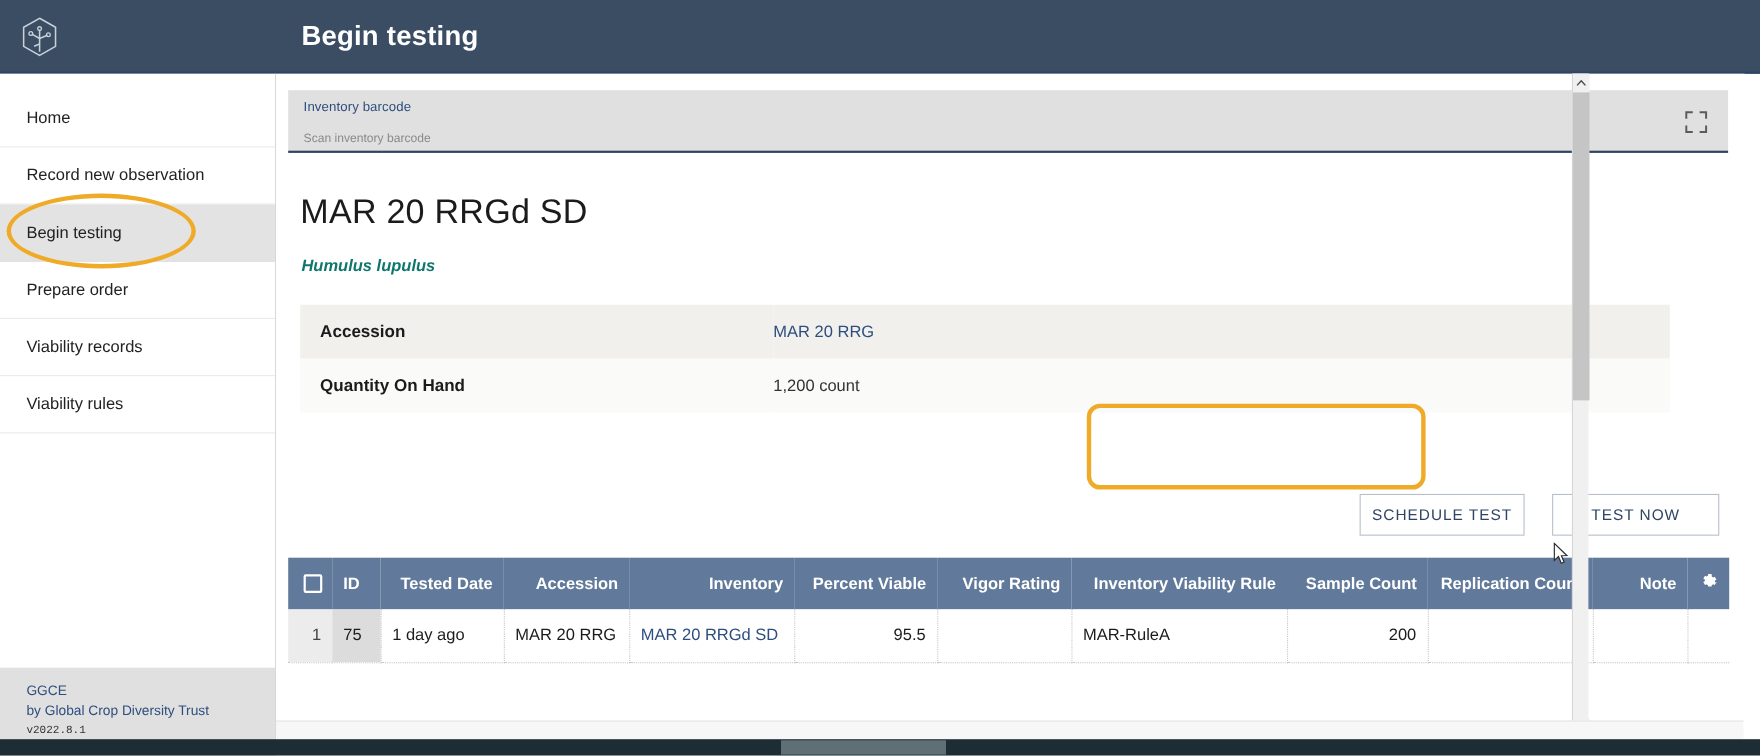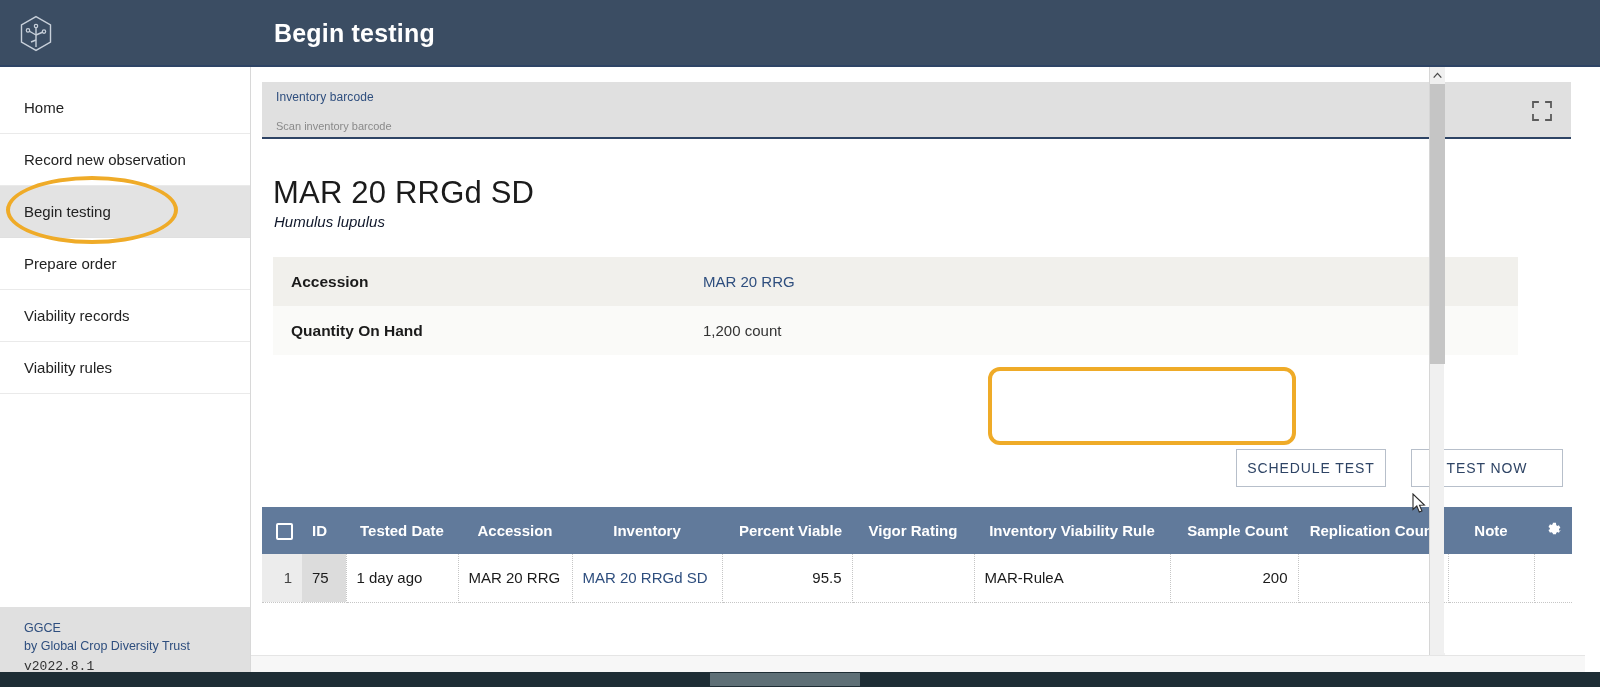--- a/index.html
+++ b/index.html
@@ -64,21 +64,21 @@
     position: absolute; left: 0; bottom: 0;
     width: 250px; height: 80px;
     background: #e0e0e0;
     padding: 12px 0 0 24px;
   }
   .ft-brand { font-size: 12.5px; color: #2e4e7e; line-height: 1.45; }
   .ft-brand .b2 { color: #2e4e7e; }
   .ft-ver {
     margin-top: 4px;
     font-family: "Liberation Mono", monospace;
-    font-size: 13px; color: #333;
+    font-size: 10px; color: #333;
   }
 
   
   .main {
     position: absolute; left: 251px; top: 67px;
     width: 1335px; height: 620px;
     background: #ffffff;
     overflow: hidden;
   }
 
@@ -109,22 +109,22 @@
     width: 22px; height: 22px; cursor: pointer;
   }
 
   
   .rec-title {
     margin: 36px 0 0 22px;
     font-size: 31px; font-weight: normal; color: #1b1b1b;
     letter-spacing: 0.2px;
   }
   .rec-sub {
-    margin: 2px 0 0 23px;
-    font-size: 15px; font-style: italic; color: #0f172a;
+    margin: 22px 0 0 23px;
+    font-size: 15px; font-style: italic; color: #0f766e; font-weight: bold;
   }
 
   
   .info-table {
     margin: 27px 15px 0 22px;
     border-collapse: collapse;
     width: 1245px;
   }
   .info-table tr { height: 49px; }
   .info-table tr:nth-child(odd) { background: #f1f0ec; }
@@ -175,21 +175,21 @@
     border-collapse: collapse;
     width: 1310px;
     table-layout: fixed;
   }
   table.grid thead th {
     background: #617a9b;
     color: #ffffff;
     font-size: 15px; font-weight: bold;
     height: 47px;
     padding: 0 10px;
-    text-align: center;
+    text-align: right;
     white-space: nowrap;
     vertical-align: middle;
   }
   table.grid thead th.num { text-align: right; }
   table.grid thead th.cb { width: 40px; padding-left: 14px; }
   table.grid thead th.gear { width: 38px; padding: 0; text-align: center; }
   .hdr-checkbox {
     display: inline-block;
     width: 17px; height: 17px;
     border: 2px solid #ffffff;

